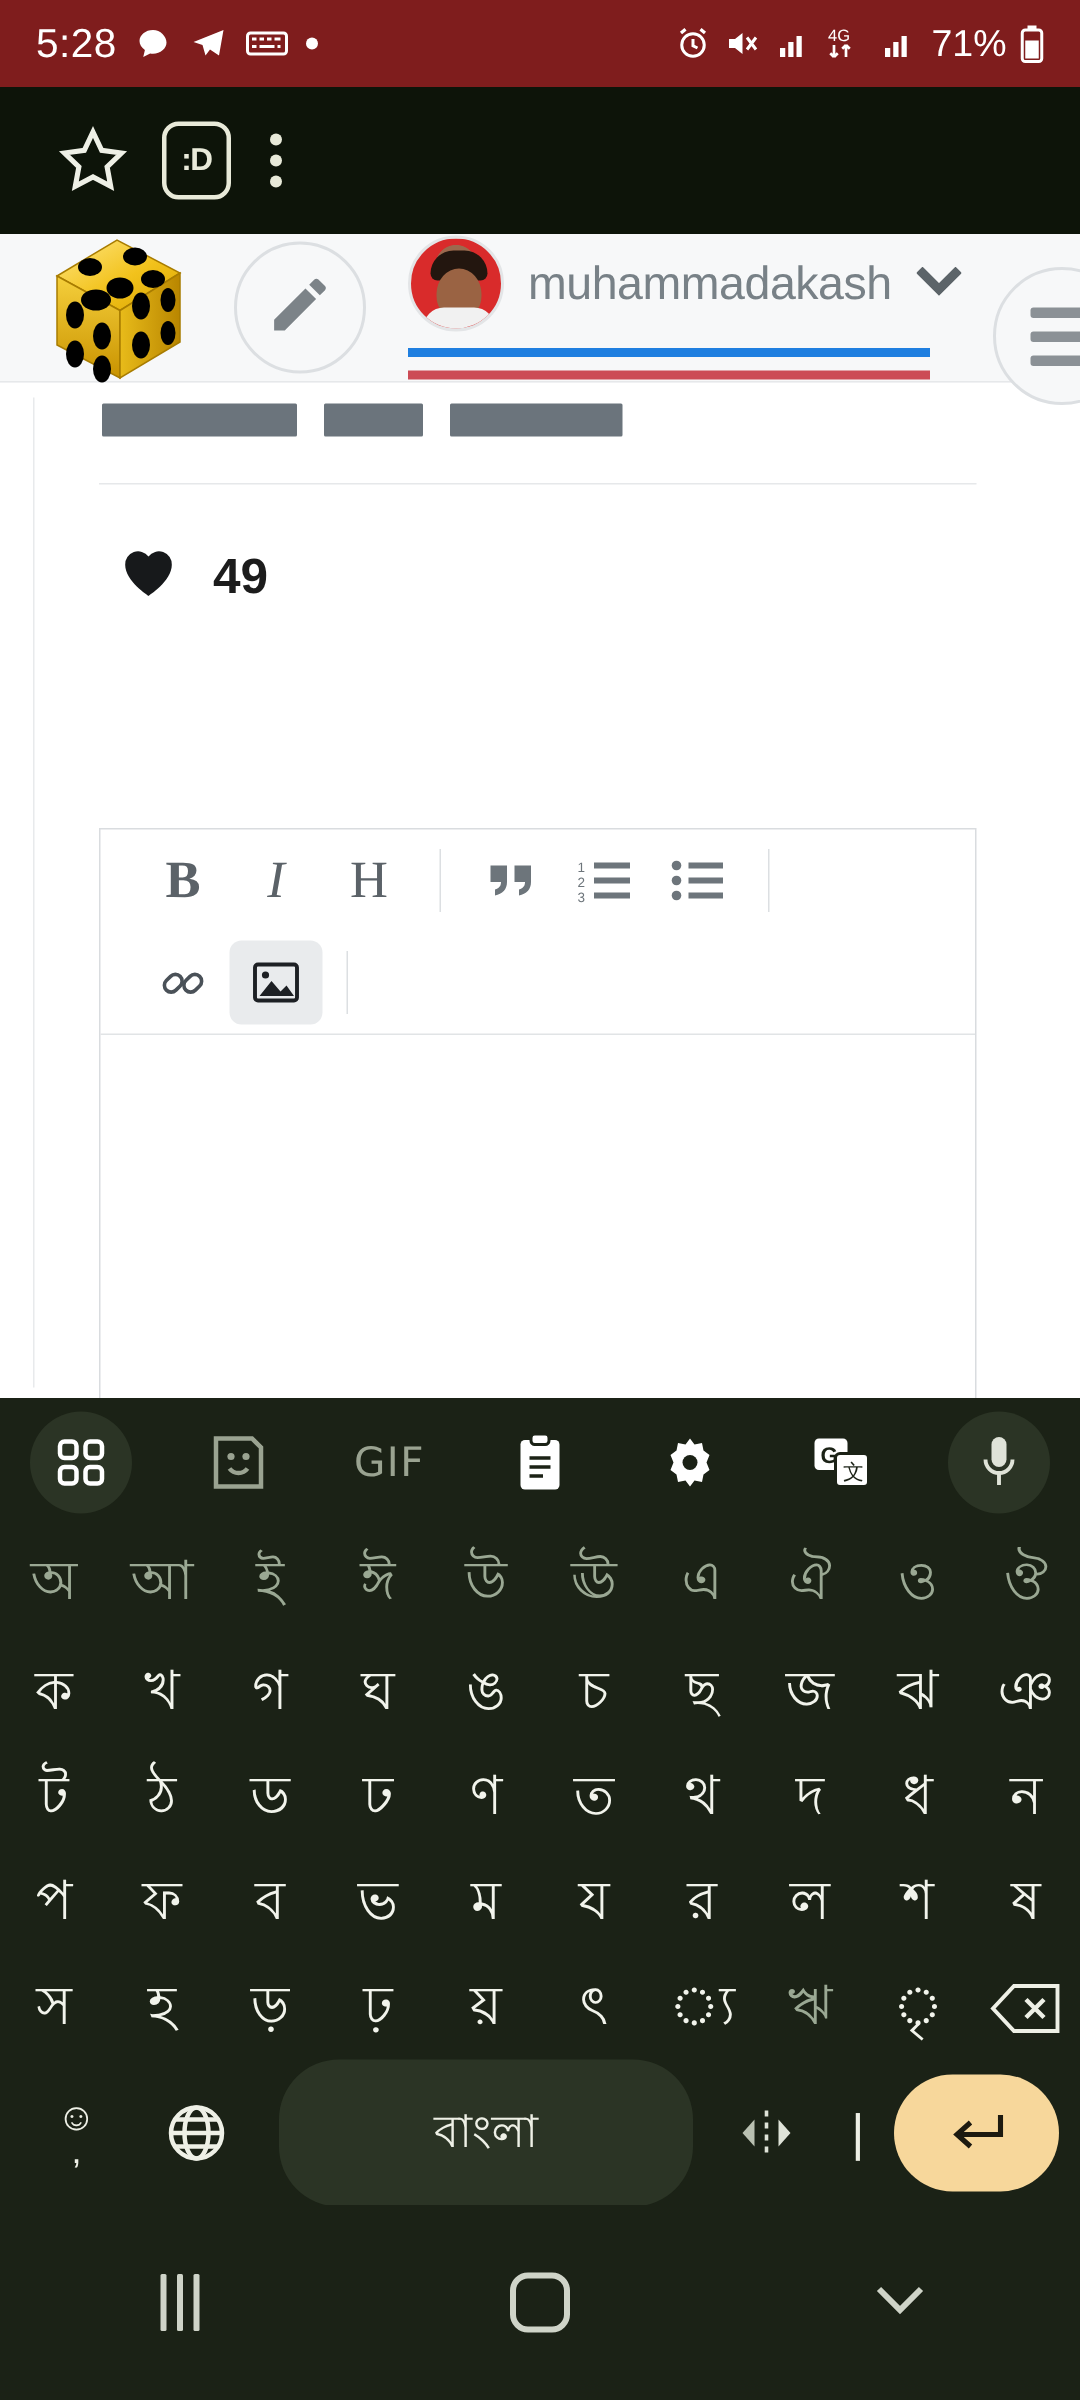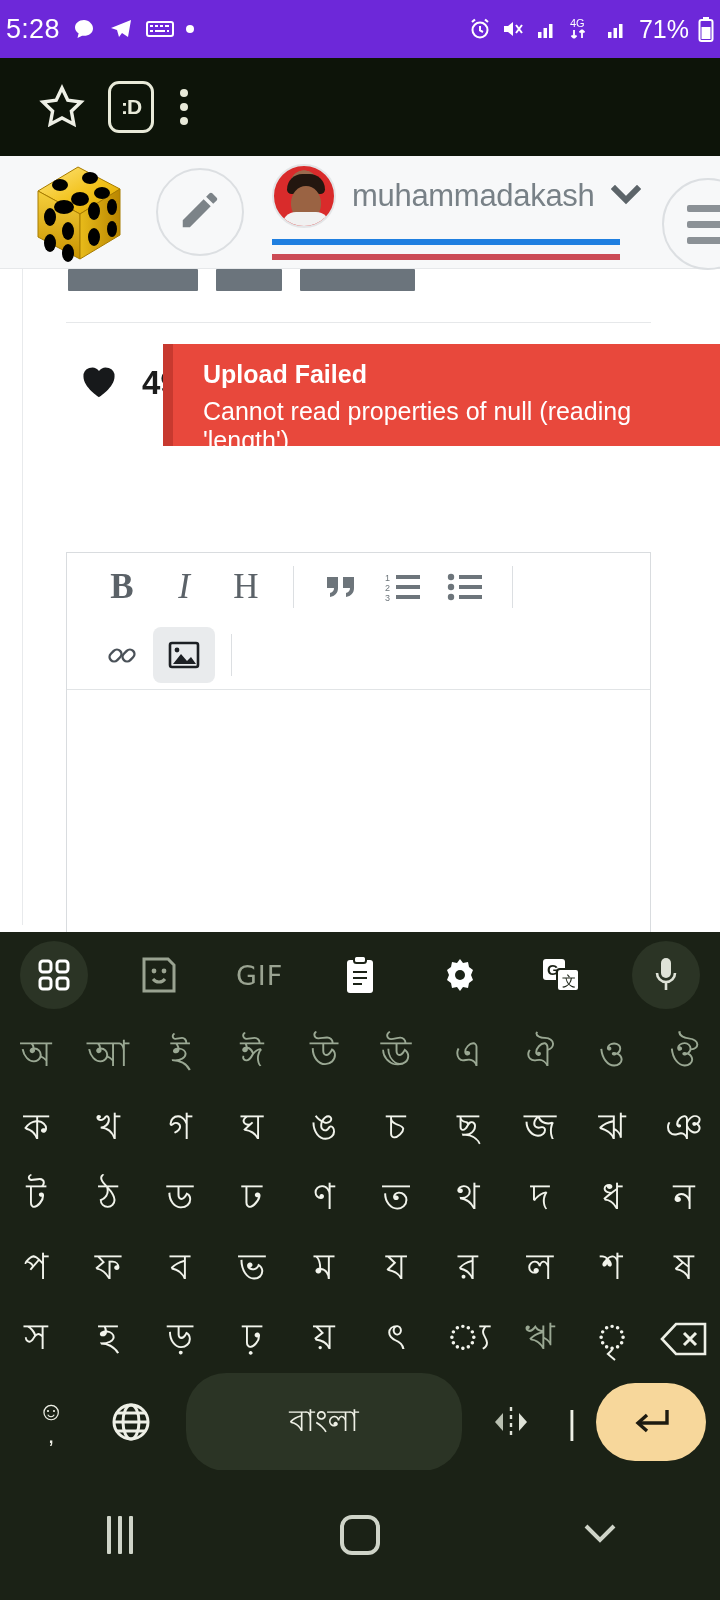--- a/index.html
+++ b/index.html
@@ -7,22 +7,22 @@
     width: 720px; height: 1600px;
     background: #131a10;
     font-family: "Liberation Sans", sans-serif;
     overflow: hidden;
   }
   .screen { position: relative; width: 720px; height: 1600px; background: #131a10; }
 
   
   .statusbar {
     position: absolute; top: 0; left: 0; width: 720px; height: 58px;
-    background: #6d28d9; display: flex; align-items: center;
-    padding: 0 6px; color: #ffffff;
+    background: #7f1d1d; display: flex; align-items: center;
+    padding: 0 24px; color: #ffffff;
   }
   .status-left { display: flex; align-items: center; gap: 12px; }
   .status-time { font-size: 27px; font-weight: 500; letter-spacing: .3px; }
   .status-right { margin-left: auto; display: flex; align-items: center; gap: 9px; }
   .sicon { display: inline-flex; align-items: center; justify-content: center; }
   .battpct { font-size: 25px; font-weight: 500; margin-left: 2px; }
   .dot-ind { width: 8px; height: 8px; border-radius: 50%; background: #fff; }
 
   
   .browserbar {
@@ -45,21 +45,21 @@
   }
   .kebab { display: flex; flex-direction: column; gap: 6px; margin-left: 26px; }
   .kebab i { width: 8px; height: 8px; border-radius: 50%; background: #e8ead9; display: block; }
 
   
   .page {
     position: absolute; top: 156px; left: 0; width: 720px; height: 776px;
     background: #ffffff; overflow: hidden;
   }
   .site-header {
-    position: absolute; top: 0; left: 0; width: 720px; height: 113px;
+    position: absolute; top: 0; left: 0; width: 720px; height: 99px;
     background: #f7f8f9; border-bottom: 1px solid #e6e8ea;
     display: flex; align-items: center; padding-left: 24px; z-index: 5;
   }
   .logo-dice { width: 108px; height: 106px; position: relative; }
   .pencil-btn {
     width: 88px; height: 88px; border-radius: 50%; border: 2px solid #dcdfe2;
     display: flex; align-items: center; justify-content: center; margin-left: 24px;
     background: #f7f8f9;
   }
   .user-block { margin-left: 28px; display: flex; flex-direction: column; }
@@ -588,24 +588,20 @@
       <div class="key-pipe">|</div>
       <div class="key-enter">
         <svg width="44" height="34" viewBox="0 0 44 34">
             <path d="M38 5v13H10" fill="none" stroke="#1d1a10" stroke-width="3.4"></path>
             <path d="M18 10l-9 8 9 8" fill="none" stroke="#1d1a10" stroke-width="3.4"></path>
           </svg>
       </div>
     </div>
   </div>
 
-  <div class="toast" style="top:344px;left:163px;">
-    <div class="toast-title">Upload Failed</div>
-    <div class="toast-msg">Cannot read properties of null (reading 'length')</div>
-  </div>
 
   <div class="navbar">
     <div class="nav-btn">
       <span class="recents">
           <i></i>
           <i></i>
           <i></i>
         </span>
     </div>
     <div class="nav-btn">

